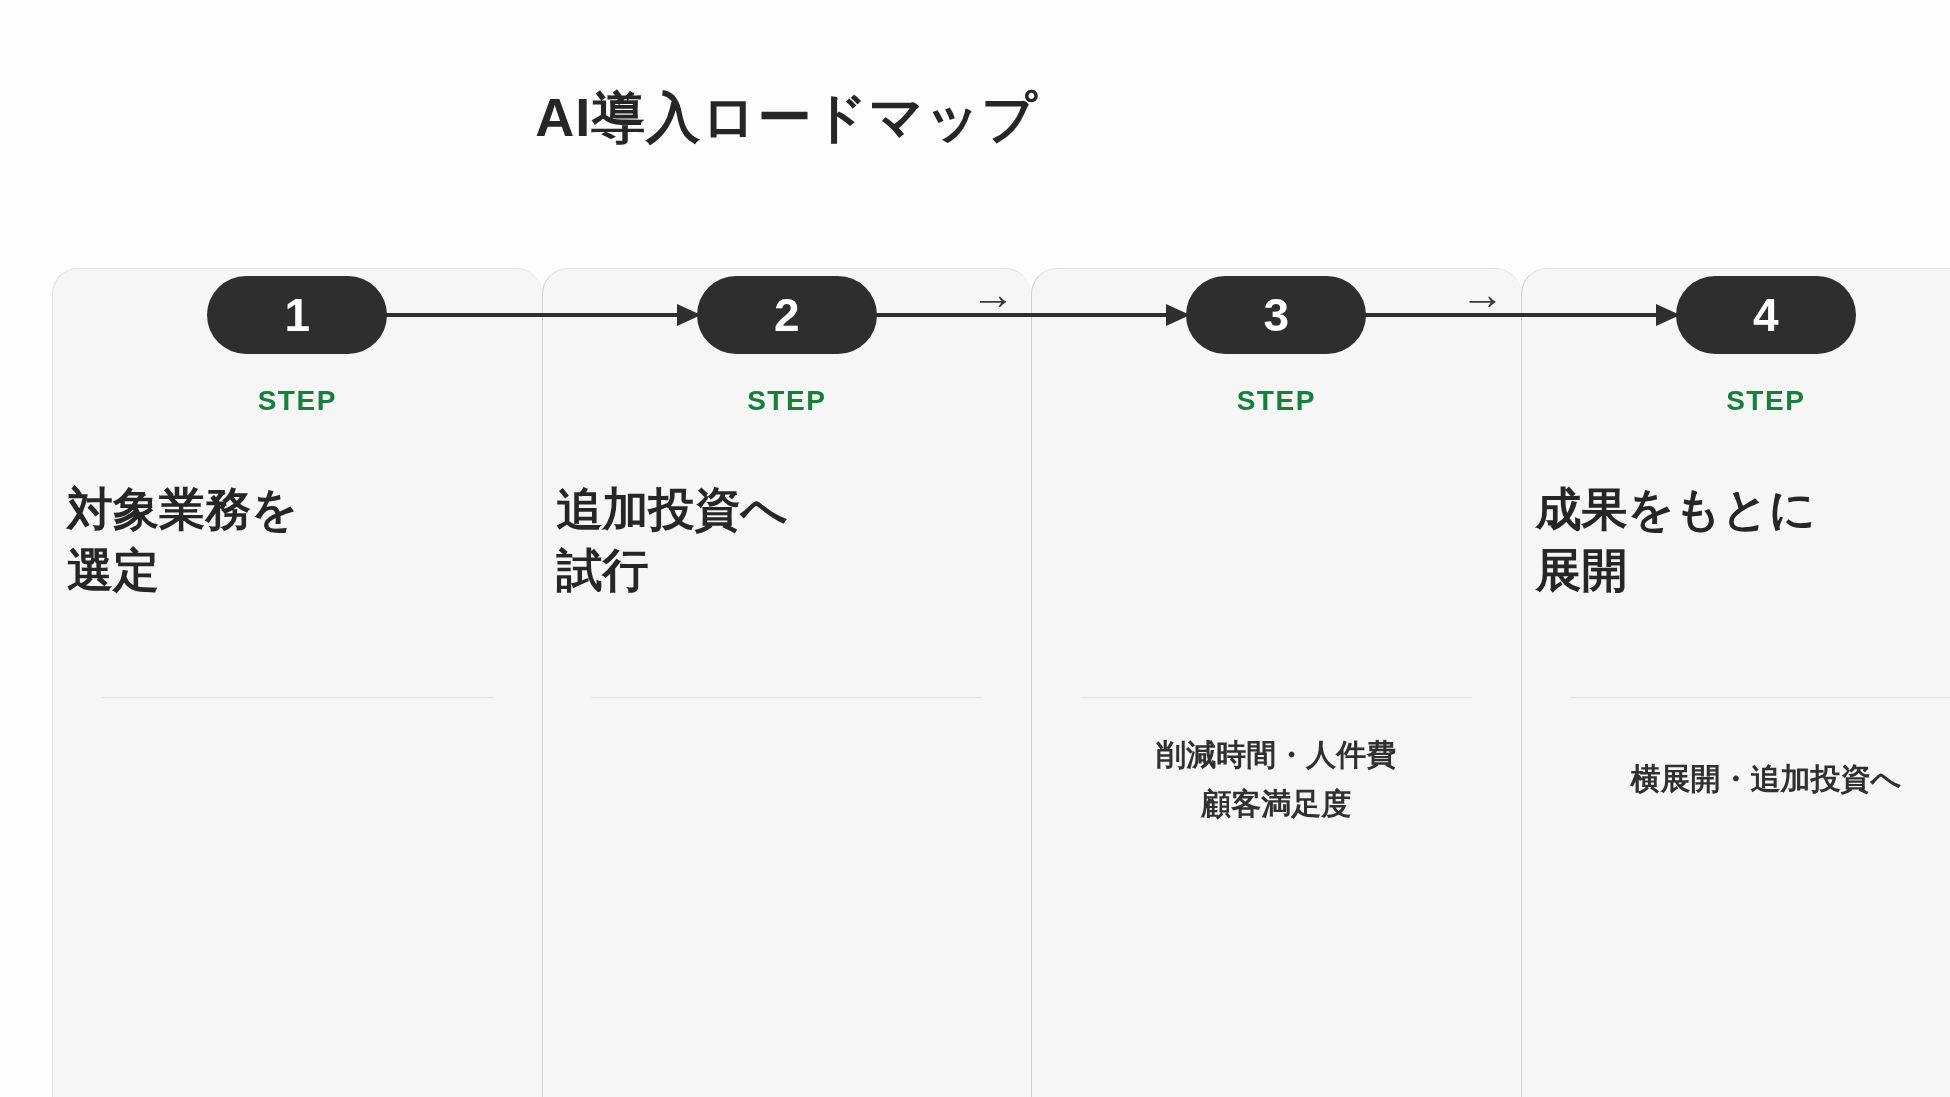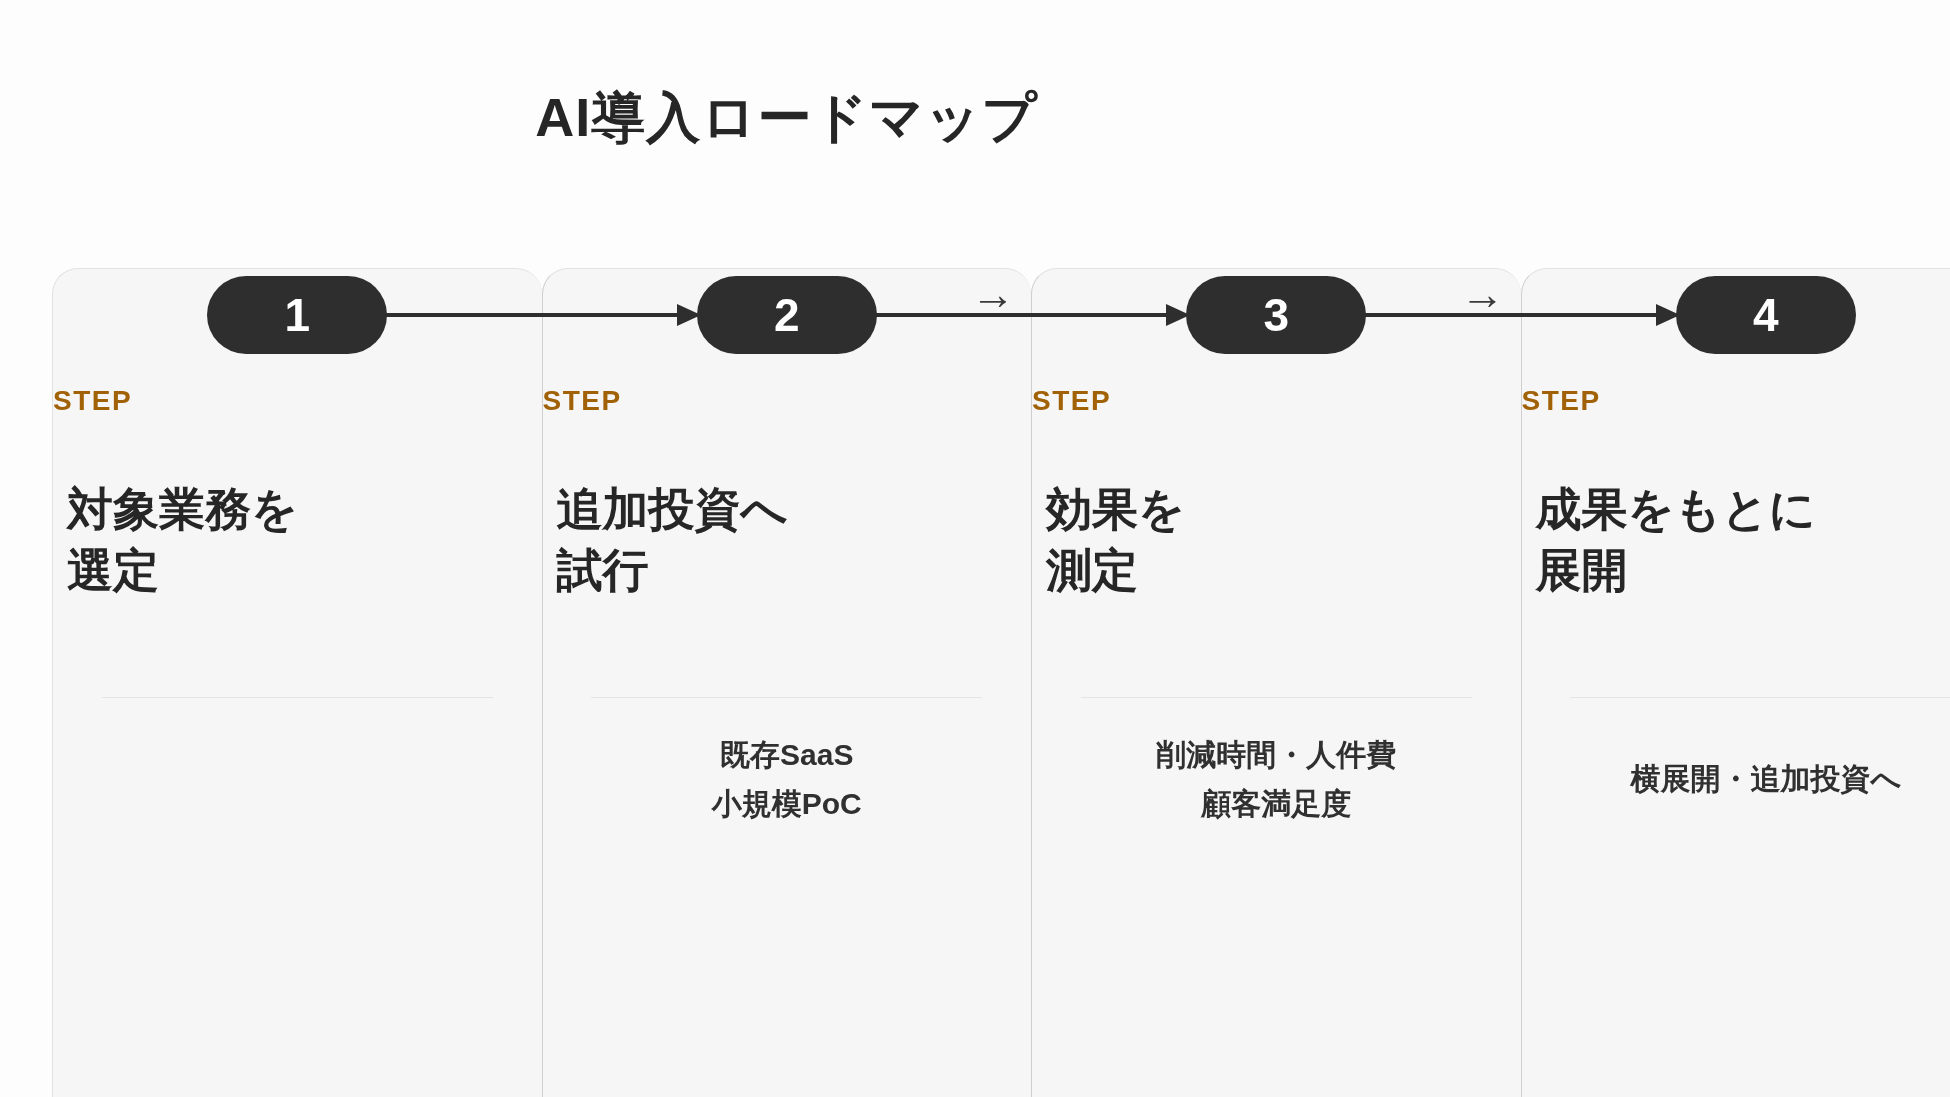--- a/index.html
+++ b/index.html
@@ -78,25 +78,25 @@
     line-height:1;
     position:relative;
     z-index:3;
   }
 
   .step-label{
     position:absolute;
     top:116px;
     left:0;
     width:100%;
-    text-align:left;
+    text-align:center;
     font-size:28px;
     font-weight:700;
     letter-spacing:1.5px;
-    color:#a16207;
+    color:#15803d;
   }
 
   
   .headline{
     position:absolute;
     top:210px;
     left:0;
     width:100%;
     text-align:left;
     font-size:46px;
@@ -186,31 +186,27 @@
   </div>
 
   <div class="card">
     <div class="badge-row">
       <div class="badge">2</div>
     </div>
     <div class="step-label">STEP</div>
     <div class="headline">追加投資へ
 試行</div>
     <div class="divider"></div>
-    <div class="note">既存SaaS
-小規模PoC</div>
   </div>
 
   <div class="card">
     <div class="badge-row">
       <div class="badge">3</div>
     </div>
     <div class="step-label">STEP</div>
-    <div class="headline">効果を
-測定</div>
     <div class="divider"></div>
     <div class="note">削減時間・人件費
 顧客満足度</div>
   </div>
 
   <div class="card last">
     <div class="badge-row">
       <div class="badge">4</div>
     </div>
     <div class="step-label">STEP</div>

